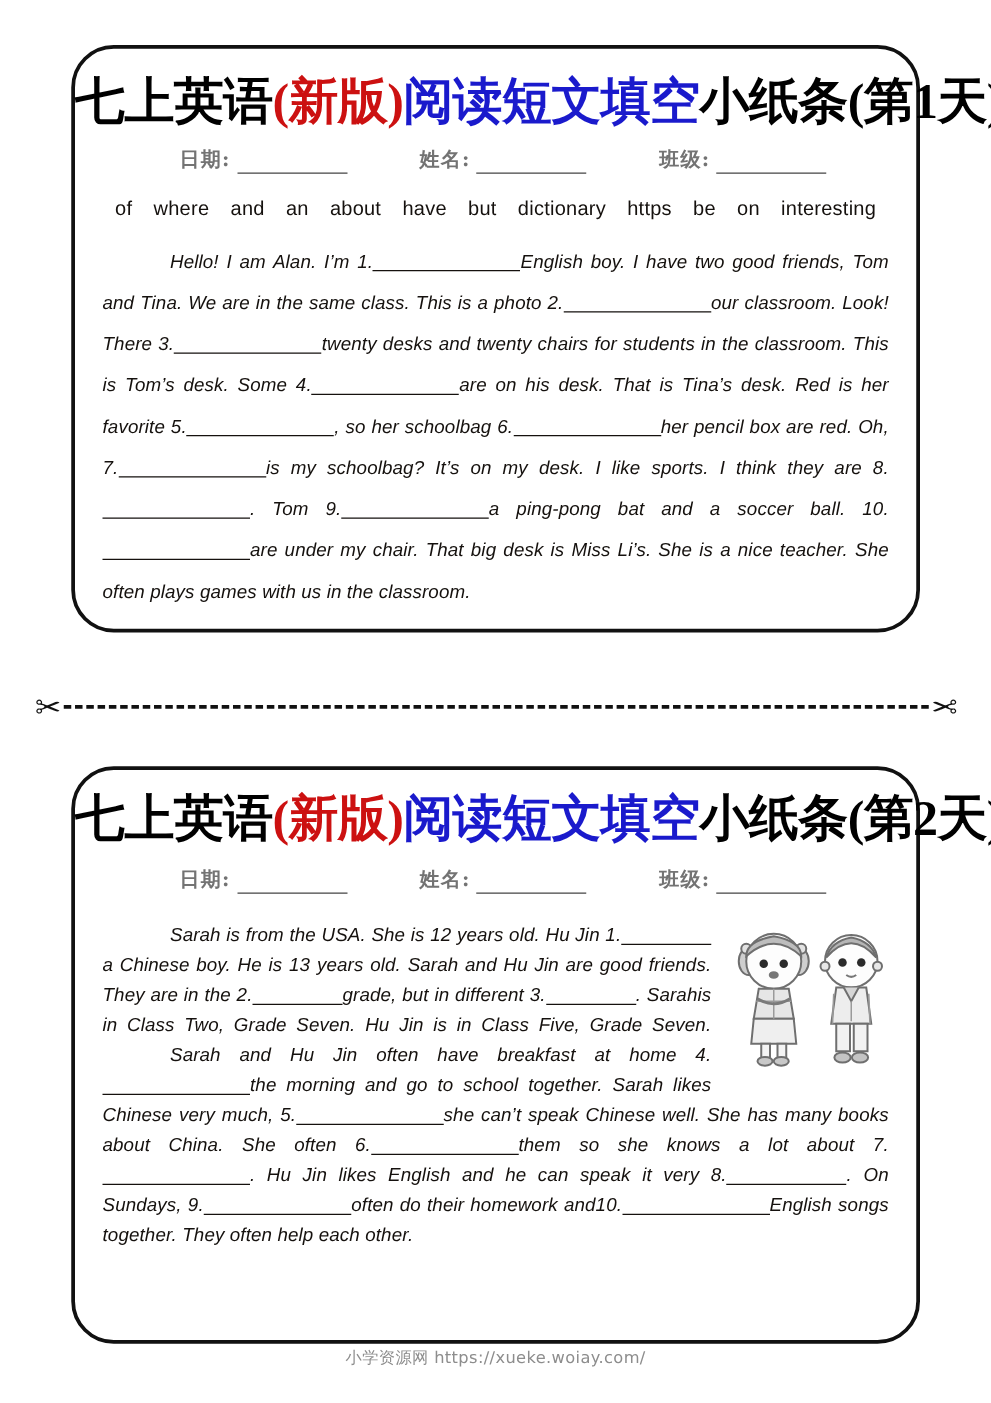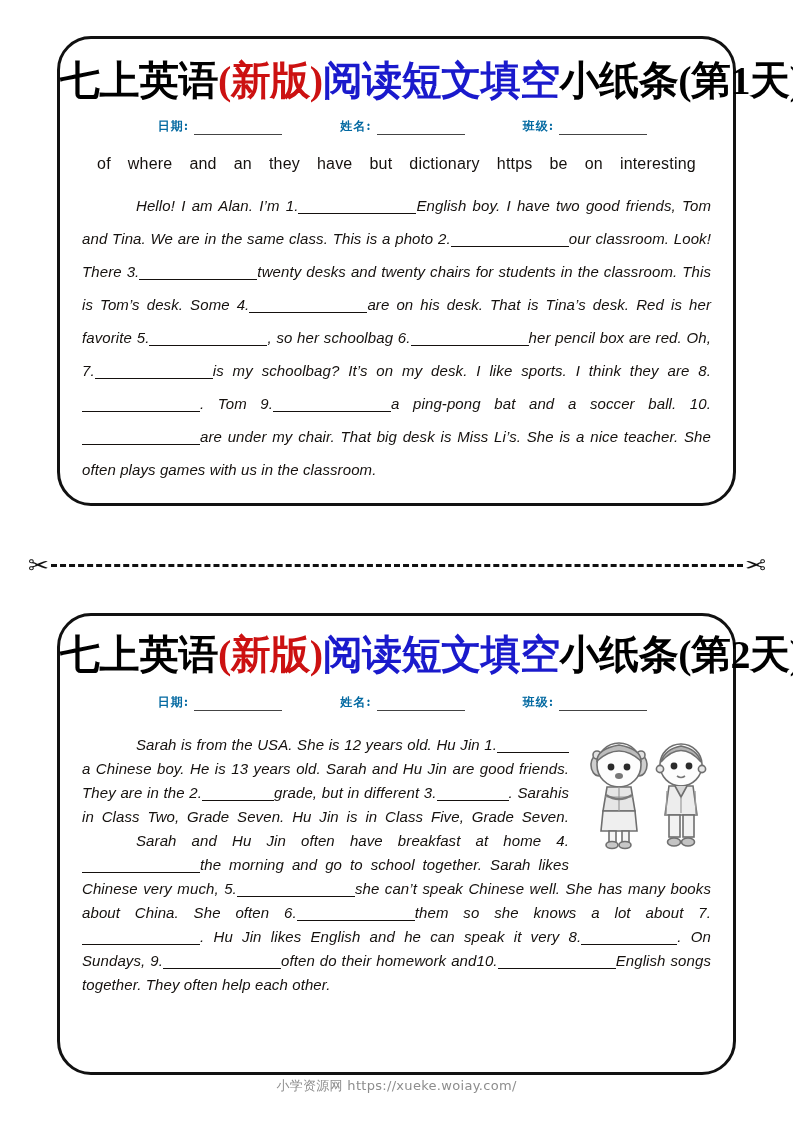--- a/index.html
+++ b/index.html
@@ -57,23 +57,23 @@
     justify-content: center;
     gap: 58px;
     margin-top: 14px;
     padding-left: 12px;
   }
   #card-2 .meta-row { margin-top: 16px; }
   .meta-field {
     display: flex;
     align-items: flex-end;
     font-family: "DejaVu Serif", "Liberation Serif", serif;
-    font-size: 12px;
+    font-size: 16px;
     font-weight: 700;
-    color: #0369a1;
+    color: #737373;
   }
   .meta-label { letter-spacing: 1px; }
   .meta-blank {
     display: inline-block;
     width: 88px;
     border-bottom: 1.5px solid #444;
     margin-left: 5px;
     height: 12px;
   }
 
@@ -189,21 +189,21 @@
         <span class="meta-label">班级:</span>
         <span class="meta-blank"></span>
       </div>
     </div>
 
     <div class="word-bank">
       <span>of</span>
       <span>where</span>
       <span>and</span>
       <span>an</span>
-      <span>they</span>
+      <span>about</span>
       <span>have</span>
       <span>but</span>
       <span>dictionary</span>
       <span>https</span>
       <span>be</span>
       <span>on</span>
       <span>interesting</span>
     </div>
 
     <div class="passage">

